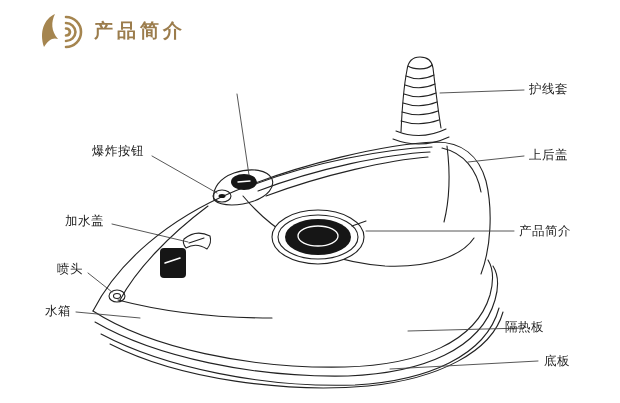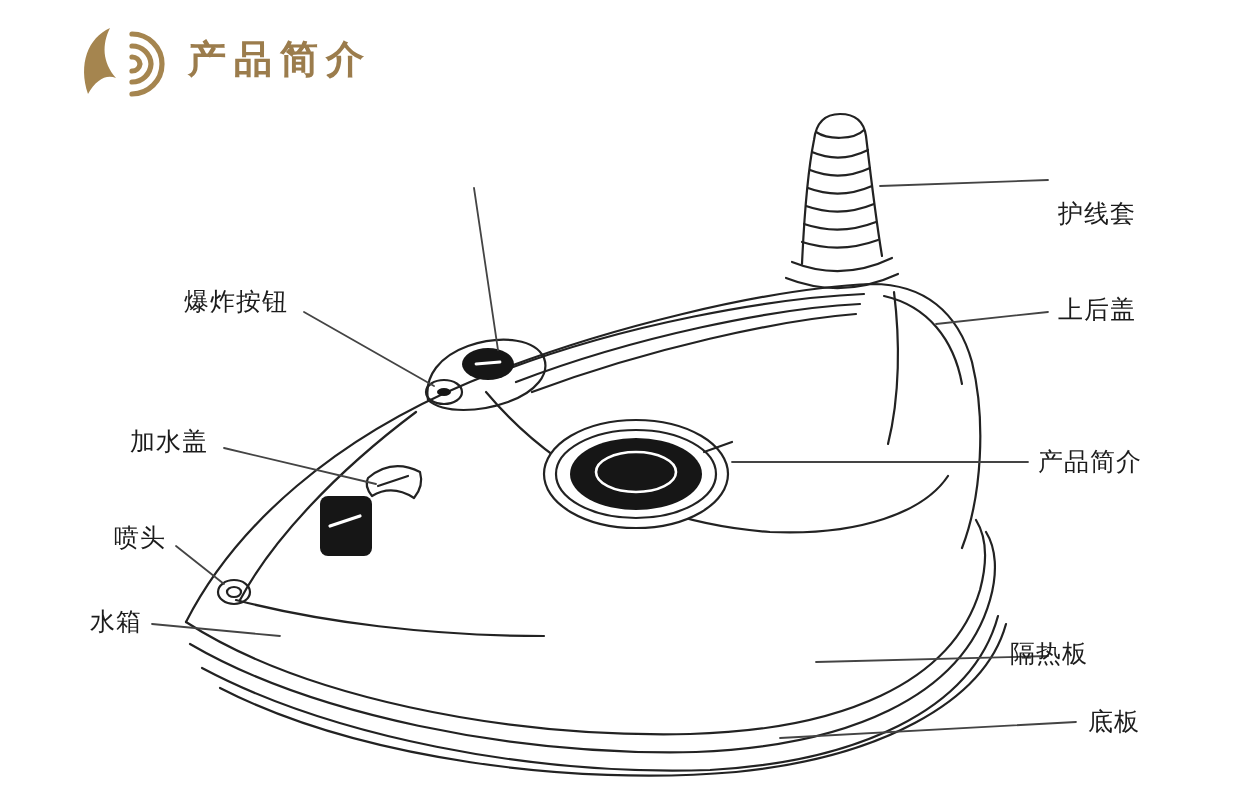--- a/index.html
+++ b/index.html
@@ -23,21 +23,21 @@
     position:absolute; font-size:12.5px; color:#1c1c1c;
     white-space:nowrap; letter-spacing:0.5px; line-height:14px;
   }
   
   .lbl-l1 { left:140px; top:80px;  }
   .lbl-l2 { left:92px;  top:144px; }
   .lbl-l3 { left:65px;  top:214px; }
   .lbl-l4 { left:57px;  top:262px;font-family:Liberation Serif, serif; }
   .lbl-l5 { left:45px;  top:304px; }
   
-  .lbl-r1 { left:529px; top:100px;  }
+  .lbl-r1 { left:529px; top:82px;  }
   .lbl-r2 { left:529px; top:148px; }
   .lbl-r3 { left:519px; top:224px; }
   .lbl-r4 { left:505px; top:320px; }
   .lbl-r5 { left:544px; top:354px; }
 </style>
 </head>
 <body>
 
 <div class="page">
 

